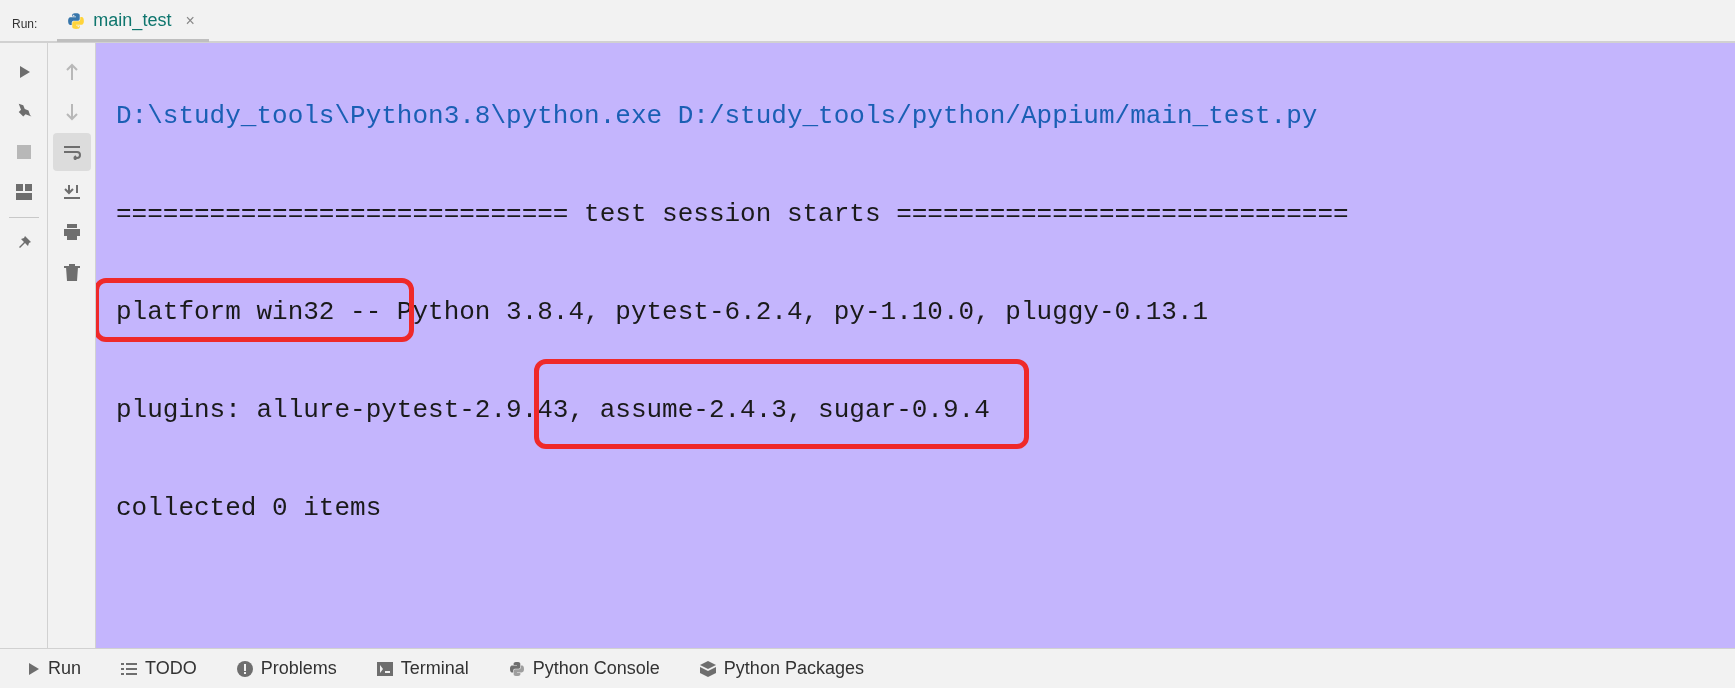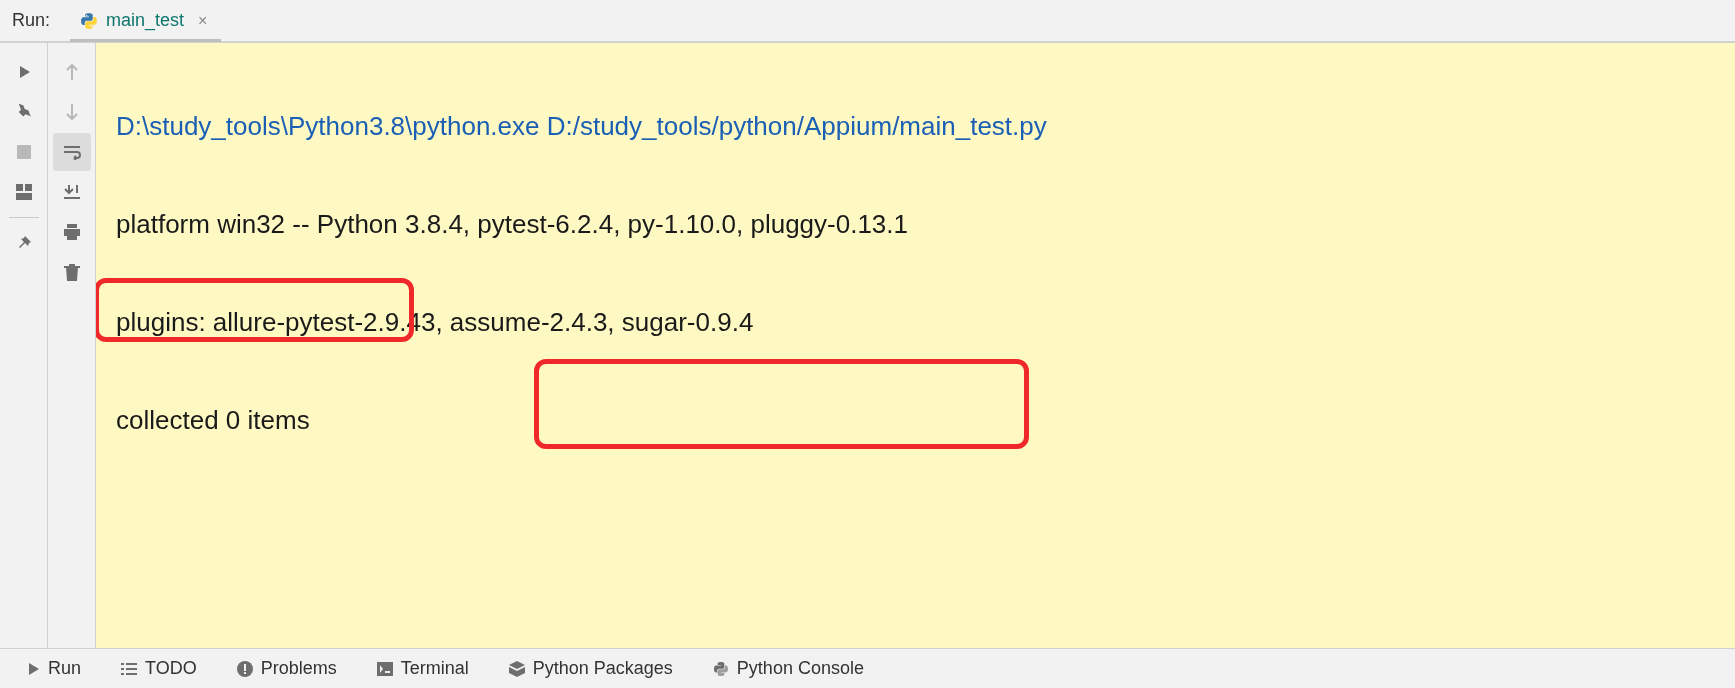--- a/index.html
+++ b/index.html
@@ -15,21 +15,21 @@
   }
   .header {
     height: 42px;
     background: #f2f2f2;
     border-bottom: 1px solid #d1d1d1;
     display: flex;
     align-items: flex-end;
     padding-left: 4px;
   }
   .run-label {
-    font-size: 18px;
+    font-size: 12px;
     color: #333;
     padding: 0 20px 10px 8px;
   }
   .tab {
     display: flex;
     align-items: center;
     gap: 8px;
     padding: 8px 14px 8px 10px;
     background: #f2f2f2;
     border-bottom: 3px solid #bfbfbf;
@@ -67,23 +67,23 @@
   }
   .col .btn.sel { background: #dcdcdc; }
   .col .sep {
     height: 1px;
     width: 30px;
     background: #c8c8c8;
     margin: 4px 0;
   }
   .console {
     flex: 1;
-    background: #fef9c3;
-    padding: 10px 20px;
-    font-family: Liberation Sans, sans-serif;
+    background: #c4b5fd;
+    padding: 0 20px;
+    font-family: Liberation Mono, monospace;
     font-size: 26px;
     line-height: 49px;
     color: #1a1a1a;
     white-space: pre;
     overflow: hidden;
     position: relative;
   }
   .console .cmd { color: #1a5fb4; }
   .console .line { display: block; }
   .highlight-box {
@@ -188,20 +188,21 @@
     </div>
     <div class="btn">
       <svg width="16" height="18" viewBox="0 0 16 18">
           <path fill="currentColor" d="M2 4h12l-1 14H3zM5 1h6v2H5zM0 3h16v2H0z"></path>
         </svg>
     </div>
   </div>
 
   <div class="console">
 <span class="line cmd">D:\study_tools\Python3.8\python.exe D:/study_tools/python/Appium/main_test.py</span>
+<span class="line">============================= test session starts =============================</span>
 <span class="line">platform win32 -- Python 3.8.4, pytest-6.2.4, py-1.10.0, pluggy-0.13.1</span>
 <span class="line">plugins: allure-pytest-2.9.43, assume-2.4.3, sugar-0.9.4</span>
 <span class="line">collected 0 items</span>
 <span class="line"></span>
 
 <span class="line"></span>
 
     <div class="highlight-box" style="left:-2px; top:235px; width:320px; height:64px;"></div>
     <div class="highlight-box" style="left:438px; top:316px; width:495px; height:90px;"></div>
   </div>
@@ -227,27 +228,27 @@
         <rect x="7" y="11" width="2" height="2" fill="#f2f2f2"></rect>
       </svg>
     <span>Problems</span>
   </div>
   <div class="ftab">
     <svg width="16" height="14" viewBox="0 0 16 14">
         <rect width="16" height="14" fill="#6e6e6e"></rect>
         <path fill="#f2f2f2" d="M3 3l3 4-3 4zM8 9h5v2H8z"></path>
       </svg>
     <span>Terminal</span>
-  </div>
-  <div class="ftab">
-    <svg width="16" height="16" viewBox="0 0 16 16">
-        <path fill="#6e6e6e" d="M8 0l8 4-8 4-8-4zM0 6l8 4v6l-8-4zM16 6v6l-8 4v-6z"></path>
-      </svg>
-    <span>Python Packages</span>
   </div>
   <div class="ftab">
     <svg width="16" height="16" viewBox="0 0 32 32">
       <path fill="#6e6e6e" d="M15.9 2c-7 0-6.6 3-6.6 3v3.2h6.7v1H6.6S2 8.6 2 15.9s4 7 4 7h2.4v-3.4s-.1-4 3.9-4h6.6s3.7.1 3.7-3.6V5.7S23.3 2 15.9 2z"></path>
       <path fill="#9e9e9e" d="M16.1 30c7 0 6.6-3 6.6-3v-3.2H16v-1h9.4s4.6.6 4.6-6.7-4-7-4-7h-2.4v3.4s.1 4-3.9 4H13s-3.7-.1-3.7 3.6v6.2S8.7 30 16.1 30z"></path>
     </svg>
     <span>Python Console</span>
   </div>
+  <div class="ftab">
+    <svg width="16" height="16" viewBox="0 0 16 16">
+        <path fill="#6e6e6e" d="M8 0l8 4-8 4-8-4zM0 6l8 4v6l-8-4zM16 6v6l-8 4v-6z"></path>
+      </svg>
+    <span>Python Packages</span>
+  </div>
 </div>
 
 </body></html>

